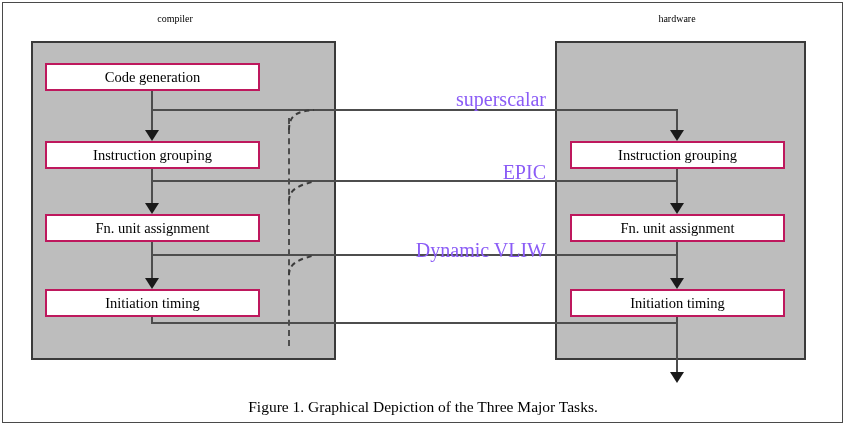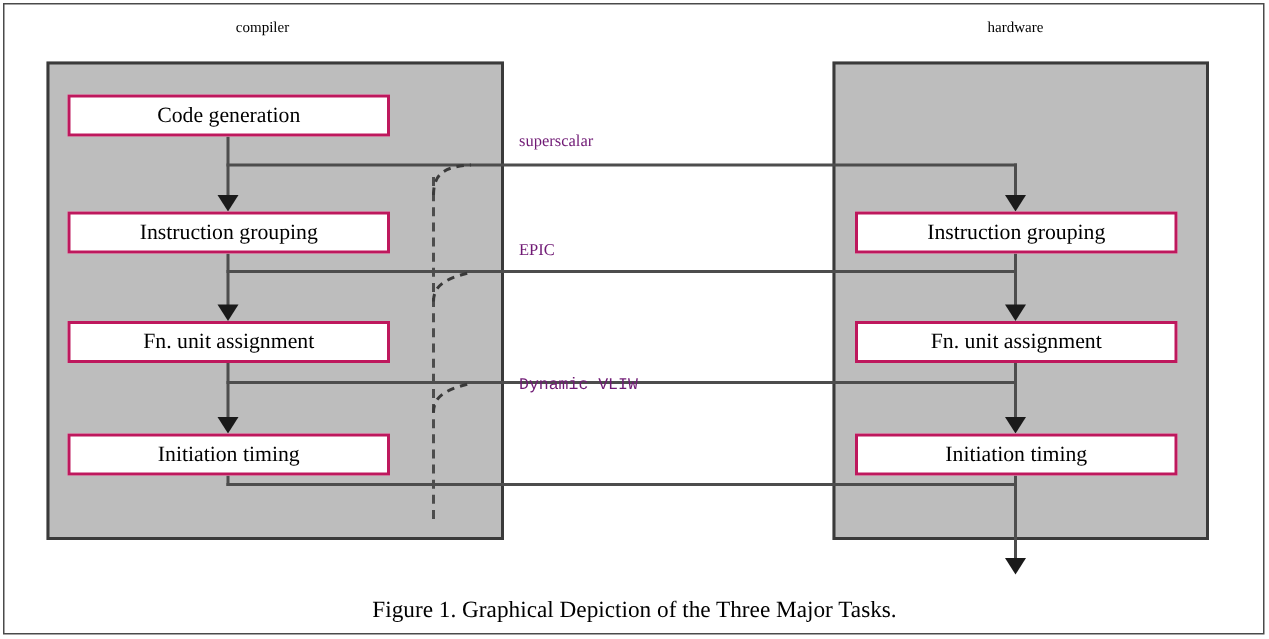--- a/index.html
+++ b/index.html
@@ -69,23 +69,23 @@
     border-right: 7px solid transparent;
     border-top: 11px solid #1a1a1a;
   }
   .dashline {
     position: absolute;
     width: 0;
     border-left: 2px dashed #4d4d4d;
   }
   .conn-label {
     position: absolute;
-    font-size: 11px;
-    color: #701a75;
-    text-align: left;
+    font-size: 20px;
+    color: #8b5cf6;
+    text-align: right;
     white-space: nowrap;
     line-height: 1;
   }
   .caption {
     position: absolute;
     font-size: 15.5px;
     color: #000000;
     text-align: center;
     white-space: nowrap;
     line-height: 1;
@@ -140,21 +140,21 @@
   <div class="hline" style="left:151px; top:180px; width:527px;"></div>
 
   <div class="hline" style="left:151px; top:254px; width:527px;"></div>
 
   <div class="hline" style="left:151px; top:322px; width:527px;"></div>
 
   <div class="conn-label" style="left:346px; top:89px; width:200px;">superscalar</div>
 
   <div class="conn-label" style="left:346px; top:162px; width:200px;">EPIC</div>
 
-  <div class="conn-label" style="left:346px; top:252px; width:200px;font-family:Liberation Mono, monospace;">Dynamic VLIW</div>
+  <div class="conn-label" style="left:346px; top:240px; width:200px;">Dynamic VLIW</div>
 
 
   <div class="dashline" style="left:288px; top:118px; height:228px;"></div>
 
   <svg class="branch" style="left:270px; top:98px; width:60px; height:250px;" viewBox="0 0 60 250">
     <path d="M 19 32 C 19 18, 26 13, 44 12" fill="none" stroke="#3a3a3a" stroke-width="2" stroke-dasharray="5 4"></path>
     <path d="M 19 103 C 19 93, 26 88, 42 84" fill="none" stroke="#3a3a3a" stroke-width="2" stroke-dasharray="5 4"></path>
     <path d="M 19 177 C 19 167, 26 162, 42 158" fill="none" stroke="#3a3a3a" stroke-width="2" stroke-dasharray="5 4"></path>
   </svg>
 

